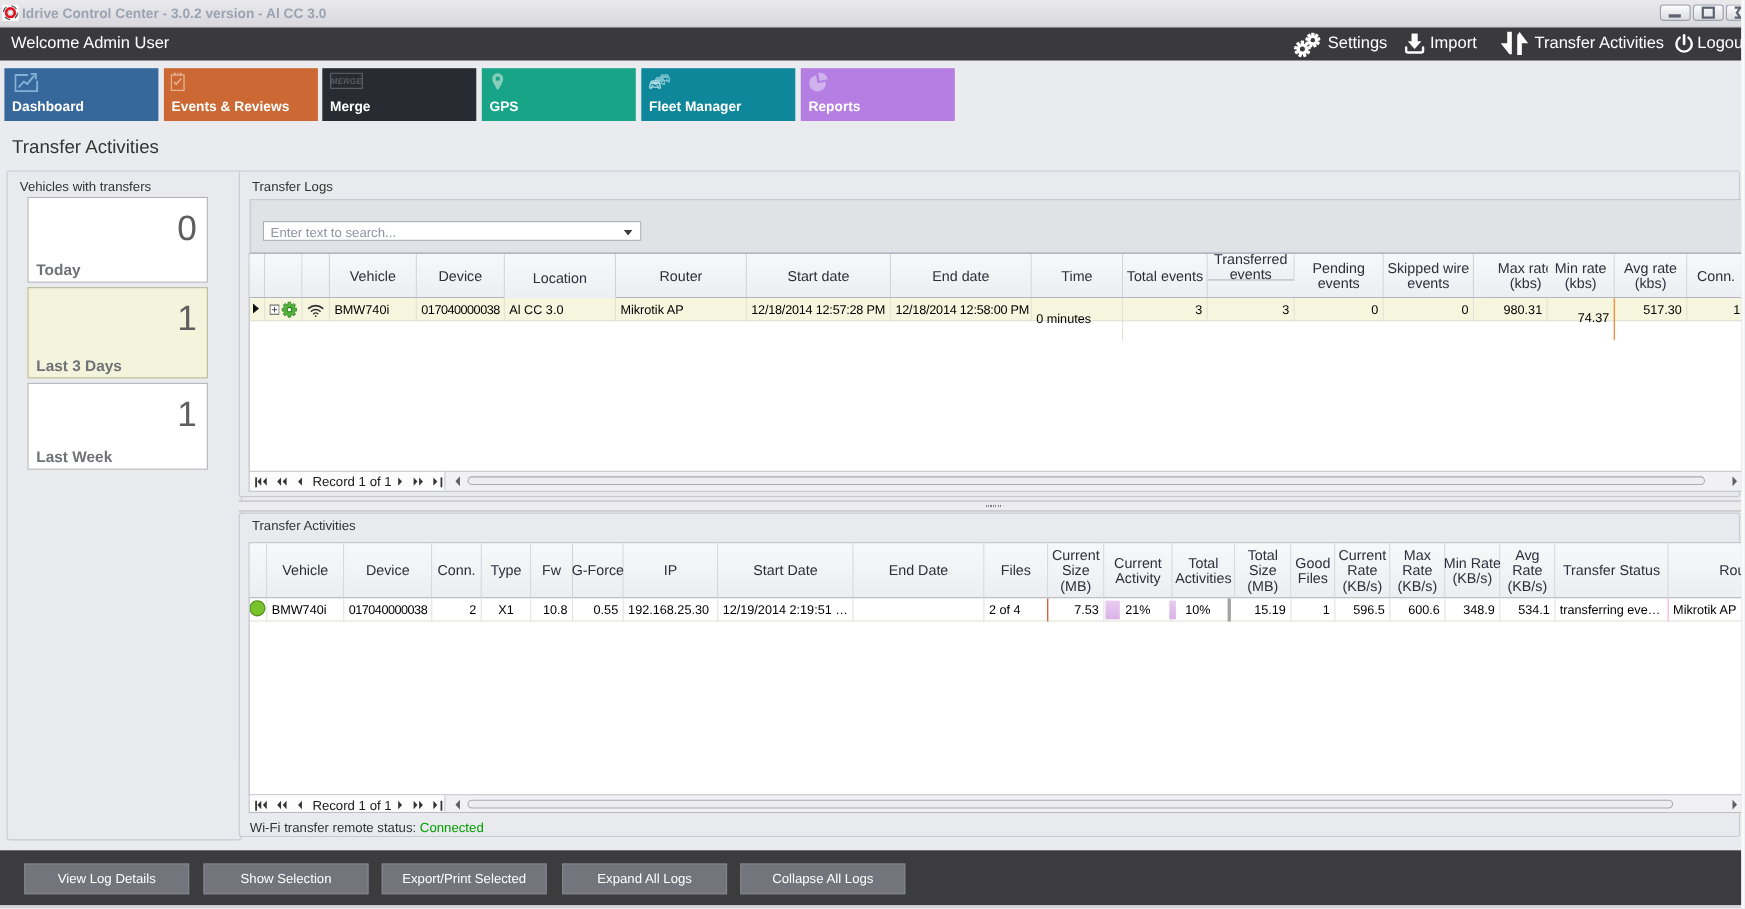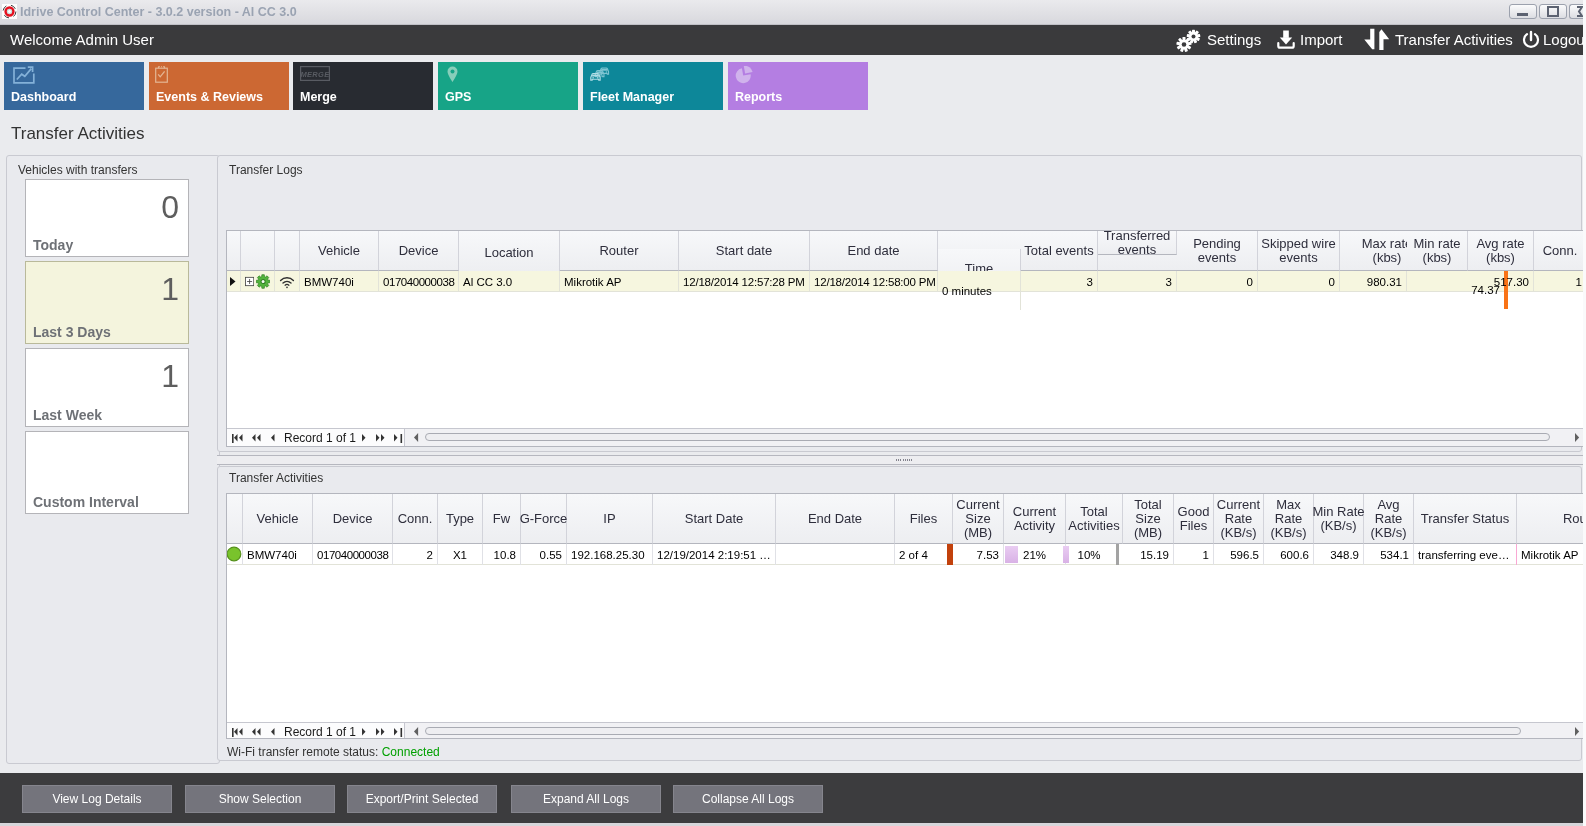--- a/index.html
+++ b/index.html
@@ -208,39 +208,44 @@
       <div class="lbl">Today</div>
   </div>
   <div class="card sel" style="top:105px;height:83px">
     <div class="num">1</div>
       <div class="lbl">Last 3 Days</div>
   </div>
   <div class="card" style="top:192px;height:79px">
     <div class="num">1</div>
       <div class="lbl">Last Week</div>
   </div>
-  <div class="card" style="top:275px;height:83px">
-    <div class="lbl">Custom Interval</div>
-  </div>
 </div>
 
 <div class="abs panel" style="left:217px;top:155px;width:1365px;height:297px">
   <div class="panel-label">Transfer Logs</div>
+  <div id="logs-toolbar" style="left:9px;top:25px;width:1357px;height:49px">
+    <div id="searchbox">
+        <div class="ph">Enter text to search...</div>
+      <svg style="position:absolute;right:7px;top:7px" width="8" height="5" viewBox="0 0 8 5">
+          <path d="M0 0 L8 0 L4 5 Z" fill="#3c3c3c"></path>
+        </svg>
+    </div>
+  </div>
   <div class="grid" id="logsgrid" style="left:8px;top:74px;width:1358px;height:217px">
       <div style="position:absolute;left:0;top:0;width:1356px;height:40px;background:linear-gradient(#f7f8fa,#edeef1);border-bottom:1px solid #b6b8c0"></div>
       <div class="gh" style="left:-1px;top:0;width:15px;height:40px"></div>
       <div class="gh" style="left:14px;top:0;width:34px;height:40px"></div>
       <div class="gh" style="left:48px;top:0;width:25px;height:40px"></div>
       <div class="gh" style="left:73px;top:0;width:79px;height:40px">Vehicle</div>
       <div class="gh" style="left:152px;top:0;width:80px;height:40px">Device</div>
       <div class="gh" style="left:232px;top:0;width:101px;height:44px">Location</div>
       <div class="gh" style="left:333px;top:0;width:119px;height:40px">Router</div>
       <div class="gh" style="left:452px;top:0;width:131px;height:40px">Start date</div>
       <div class="gh" style="left:583px;top:0;width:128px;height:40px">End date</div>
-      <div class="gh" style="left:711px;top:18px;width:83px;height:40px">Time</div>
+      <div class="gh" style="left:711px;top:0;width:83px;height:40px">Time</div>
       <div class="gh" style="left:794px;top:0;width:77px;height:40px">Total events</div>
       <div class="gh" style="left:871px;top:0;width:79px;height:24px">Transferred<br>events</div>
       <div class="gh" style="left:950px;top:0;width:81px;height:40px">Pending<br>events</div>
       <div class="gh" style="left:1031px;top:0;width:82px;height:40px">Skipped wire<br>events</div>
       <div class="gh" style="left:1127px;top:0;width:67px;height:40px">Max rate<br>(kbs)</div>
       <div class="gh" style="left:1180px;top:0;width:61px;height:40px">Min rate<br>(kbs)</div>
       <div class="gh" style="left:1241px;top:0;width:66px;height:40px">Avg rate<br>(kbs)</div>
       <div class="gh" style="left:1307px;top:0;width:53px;height:40px">Conn.</div>
       <div style="position:absolute;left:0;top:40px;width:1356px;height:21px;background:#f6f6df;border-bottom:1px solid #e2e3d8"></div>
       <div class="gc c" style="left:-1px;top:40px;width:15px;height:21px;border-right:1px solid #e2e3d8">
@@ -280,21 +285,21 @@
       </div>
       <div class="gc" style="left:583px;top:40px;width:128px;height:21px;border-right:1px solid #e2e3d8">
         <span style="letter-spacing:-0.2px">12/18/2014 12:58:00 PM</span>
       </div>
       <div class="gc" style="left:711px;top:40px;width:83px;height:39px;border-right:1px solid #e2e3d8">0 minutes</div>
       <div class="gc r" style="left:794px;top:40px;width:77px;height:21px;border-right:1px solid #e2e3d8">3</div>
       <div class="gc r" style="left:871px;top:40px;width:79px;height:21px;border-right:1px solid #e2e3d8">3</div>
       <div class="gc r" style="left:950px;top:40px;width:81px;height:21px;border-right:1px solid #e2e3d8">0</div>
       <div class="gc r" style="left:1031px;top:40px;width:82px;height:21px;border-right:1px solid #e2e3d8">0</div>
       <div class="gc r" style="left:1113px;top:40px;width:67px;height:21px;border-right:1px solid #e2e3d8">980.31</div>
-      <div class="gc r" style="left:1220px;top:40px;width:61px;height:38px;border-right:4px solid #f97316">74.37</div>
+      <div class="gc r" style="left:1180px;top:40px;width:61px;height:38px;border-right:1px solid #f97316">74.37</div>
       <div class="gc r" style="left:1241px;top:40px;width:66px;height:21px;border-right:1px solid #e2e3d8">517.30</div>
       <div class="gc r" style="left:1307px;top:40px;width:53px;height:21px;border-right:1px solid #e2e3d8">1</div>
       <div style="position:absolute;left:0;top:197px;width:1356px;height:18px;background:#f1f1f4;border-top:1px solid #c6c7cf"></div>
       <div style="position:absolute;left:0;top:198px;width:178px;height:17px;background:#fcfcfd;border-right:1px solid #c6c7cf"></div>
       <svg style="position:absolute;left:0;top:198px" width="180" height="17" viewBox="0 0 180 17">
         <rect x="5" y="5" width="1.6" height="9" fill="#333"></rect>
         <polygon points="10.496,5 10.496,12.6 7,8.8" fill="#333"></polygon>
         <polygon points="15.496,5 15.496,12.6 12,8.8" fill="#333"></polygon>
         <polygon points="28.496,5 28.496,12.6 25,8.8" fill="#333"></polygon>
         <polygon points="33.496,5 33.496,12.6 30,8.8" fill="#333"></polygon>
@@ -355,21 +360,21 @@
       <div class="gc" style="left:86px;top:50px;width:80px;height:21px;border-right:1px solid #e0e1e6">
         <span style="letter-spacing:-0.45px">017040000038</span>
       </div>
       <div class="gc r" style="left:166px;top:50px;width:45px;height:21px;border-right:1px solid #e0e1e6">2</div>
       <div class="gc c" style="left:211px;top:50px;width:45px;height:21px;border-right:1px solid #e0e1e6">X1</div>
       <div class="gc r" style="left:256px;top:50px;width:38px;height:21px;border-right:1px solid #e0e1e6">10.8</div>
       <div class="gc r" style="left:294px;top:50px;width:46px;height:21px;border-right:1px solid #e0e1e6">0.55</div>
       <div class="gc" style="left:340px;top:50px;width:86px;height:21px;border-right:1px solid #e0e1e6">192.168.25.30</div>
       <div class="gc" style="left:426px;top:50px;width:123px;height:21px;border-right:1px solid #e0e1e6">12/19/2014 2:19:51 …</div>
       <div class="gc" style="left:549px;top:50px;width:119px;height:21px;border-right:1px solid #e0e1e6"></div>
-      <div class="gc" style="left:668px;top:50px;width:58px;height:21px;border-right:6px solid #c2410c">2 of 4</div>
+      <div class="gc" style="left:668px;top:50px;width:58px;height:21px;border-right:1px solid #c2410c">2 of 4</div>
       <div class="gc r" style="left:726px;top:50px;width:51px;height:21px;border-right:1px solid #e0e1e6">7.53</div>
       <div class="gc c" style="left:777px;top:50px;width:62px;height:21px;border-right:1px solid #e0e1e6">
         <div style="position:absolute;left:1px;top:2px;bottom:2px;width:13px;background:linear-gradient(#e9ccf2,#d9b2e6)"></div>
         <span style="margin:0 auto;z-index:1">21%</span>
       </div>
       <div class="gc c" style="left:835px;top:50px;width:57px;height:21px;border-right:3px solid #a3a3a3">
         <div style="position:absolute;left:1px;top:2px;bottom:2px;width:6px;background:linear-gradient(#e9ccf2,#d9b2e6)"></div>
         <span style="margin:0 auto;z-index:1">10%</span>
       </div>
       <div class="gc r" style="left:896px;top:50px;width:51px;height:21px;border-right:1px solid #e0e1e6">15.19</div>

